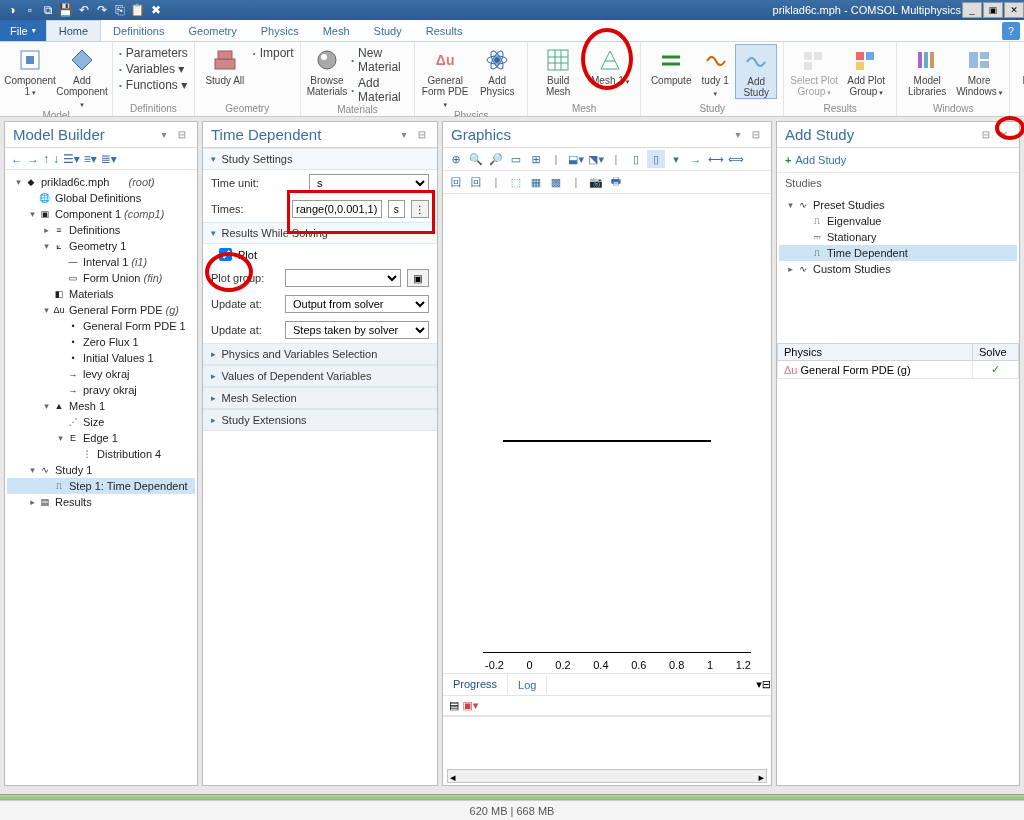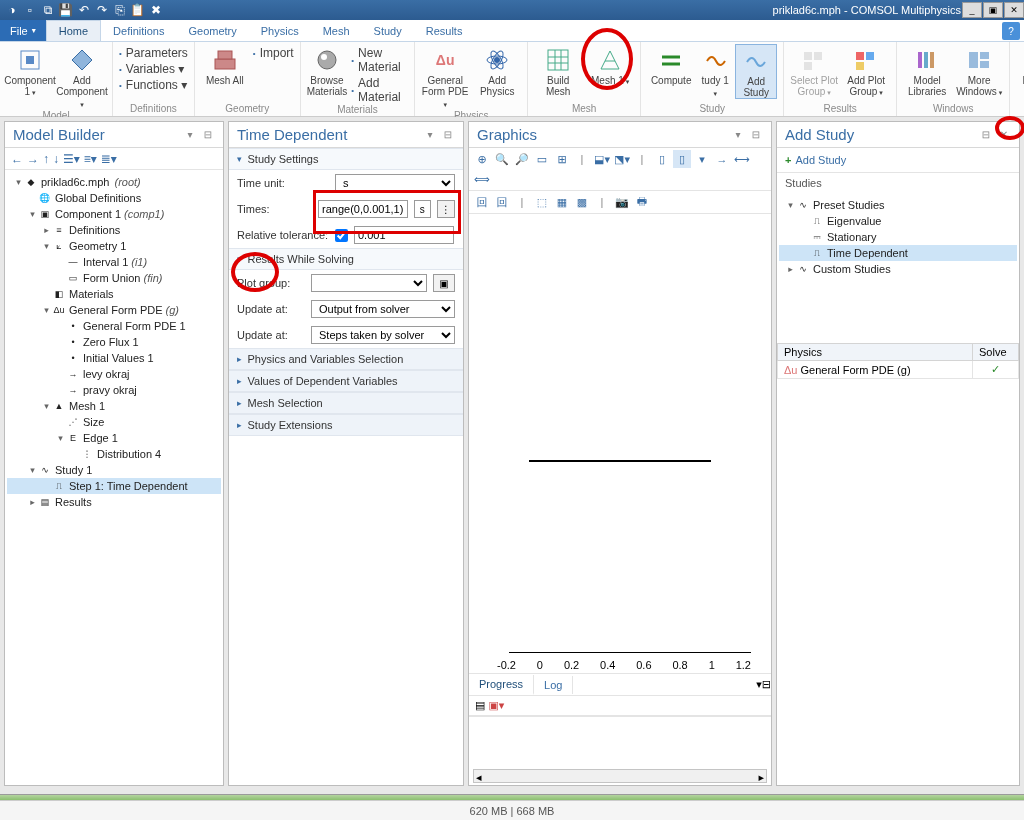--- a/index.html
+++ b/index.html
@@ -64,21 +64,21 @@
 input.chk { width: 13px; height: 13px; }
 .unit-box { width: 20px; text-align: center; display: inline-flex; align-items:center; justify-content:center; border:1px solid #9a9a9a; height:18px; font-size:10px;}
 .small-btn { width: 22px; height: 18px; border: 1px solid #9a9a9a; background: #f2f2f2; display:inline-flex; align-items:center; justify-content:center; font-size:10px; }
 .red-box { border: 3px solid #d00; position: absolute; pointer-events:none; }
 
 
 .gfx-toolbar { display: flex; flex-wrap: wrap; gap: 2px; padding: 2px 4px; border-bottom: 1px solid #e4e4e4; }
 .gfx-toolbar .g { width: 18px; height: 18px; border: 1px solid transparent; display:flex; align-items:center; justify-content:center; color:#3a6ea5; font-size:11px;}
 .gfx-canvas { flex:1; position:relative; background:#fff; }
 .axis-line { position:absolute; left:40px; right:20px; bottom:20px; height:1px; background:#000; }
-.tick-labels { position:absolute; left:28px; right:20px; bottom:2px; display:flex; justify-content:space-between; font-size:10px; color:#000;}
+.tick-labels { position:absolute; left:42px; right:20px; bottom:2px; display:flex; justify-content:space-between; font-size:10px; color:#000;}
 .data-line { position:absolute; height:2px; background:#000; }
 
 
 .as-link { color: #3a6ea5; padding: 6px 8px; display:flex; align-items:center; gap:4px; cursor:default;}
 .as-link::before { content:"+"; color:#2c8a2c; font-weight:bold; }
 .phys-table { width:100%; border-collapse: collapse; font-size:11px; }
 .phys-table th { background:#f0f4f9; border:1px solid #d4d4d4; text-align:left; padding:2px 6px; font-weight:normal; }
 .phys-table td { border:1px solid #e4e4e4; padding:2px 6px; }
 
 
@@ -174,21 +174,21 @@
 
   <div class="rgroup">
       <div class="rgroup-body">
     <div class="rbtn-big">
           <div class="ico">
             <svg width="26" height="26">
               <rect x="3" y="12" width="20" height="10" fill="#c88" stroke="#a55"></rect>
               <rect x="6" y="4" width="14" height="8" fill="#c88" stroke="#a55"></rect>
             </svg>
           </div>
-          <div class="lbl">Mesh
+          <div class="lbl">Study
 All</div>
         </div>
     <div class="rlist">
           <div class="ritem">Import</div>
         </div>
   </div>
       <div class="rgroup-label">Geometry</div>
     </div>
 
   <div class="rgroup">
@@ -365,42 +365,42 @@
         </div>
   </div>
       <div class="rgroup-label">&nbsp;</div>
     </div>
 </div>
 
 <div class="red-circle" style="left:581px; top:28px; width:52px; height:62px;"></div>
 
 <div class="workspace">
 
-  <div class="panel" style="width:220px">
+  <div class="panel" style="width:194px">
     <div class="panel-header">
       <div class="panel-title">Model Builder</div>
       <div class="hicon">▾</div>
       <div class="hicon">⊟</div>
     </div>
     <div class="mb-toolbar">
       <span class="tb">←</span>
       <span class="tb">→</span>
       <span class="tb">↑</span>
       <span class="tb">↓</span>
       <span class="tb">☰▾</span>
       <span class="tb">≡▾</span>
       <span class="tb">≣▾</span>
     </div>
     <div class="panel-body">
         <div class="tree" id="mb-tree">
           <div class="tree-row" style="padding-left: 6px;">
             <span class="exp">▾</span>
             <span class="tico">◆</span>
             <span>priklad6c.mph</span>
-            <span class="ital" style="margin-left:5px;color:#555">(root)</span>
+            <span class="ital" style="margin-left:19px;color:#555">(root)</span>
           </div>
           <div class="tree-row" style="padding-left: 20px;">
             <span class="exp"></span>
             <span class="tico">🌐</span>
             <span>Global Definitions</span>
           </div>
           <div class="tree-row" style="padding-left: 20px;">
             <span class="exp">▾</span>
             <span class="tico">▣</span>
             <span>Component 1</span>
@@ -517,30 +517,29 @@
       <div class="form-row">
           <span class="flabel">Time unit:</span>
         <select class="sel" style="flex:1"><option>s</option></select>
       </div>
       <div class="form-row">
           <span class="flabel">Times:</span>
         <input class="txt" style="width: 90px;" value="range(0,0.001,1)">
         <span class="unit-box">s</span>
         <span class="small-btn">⋮</span>
       </div>
-      <div class="form-row">
-          <span class="flabel">Relative tolerance:</span>
-        <input type="checkbox" class="chk" checked="" style="">
-        <input class="txt" style="width: 100px;" value="0.001">
-      </div>
 
       <div class="sec-head">
           <span class="arrow">▾</span>
           <span>Results While Solving</span>
         </div>
+      <div class="form-row" style="padding-left:16px">
+        <input type="checkbox" class="chk" checked="" style="">
+        <span>Plot</span>
+      </div>
       <div class="form-row">
           <span class="flabel" style="width:68px">Plot group:</span>
         <select class="sel" style="flex:1"><option></option></select>
         <span class="small-btn">▣</span>
       </div>
       <div class="form-row">
           <span class="flabel" style="width:68px">Update at:</span>
         <select class="sel" style="flex:1"><option>Output from solver</option></select>
       </div>
       <div class="form-row">

